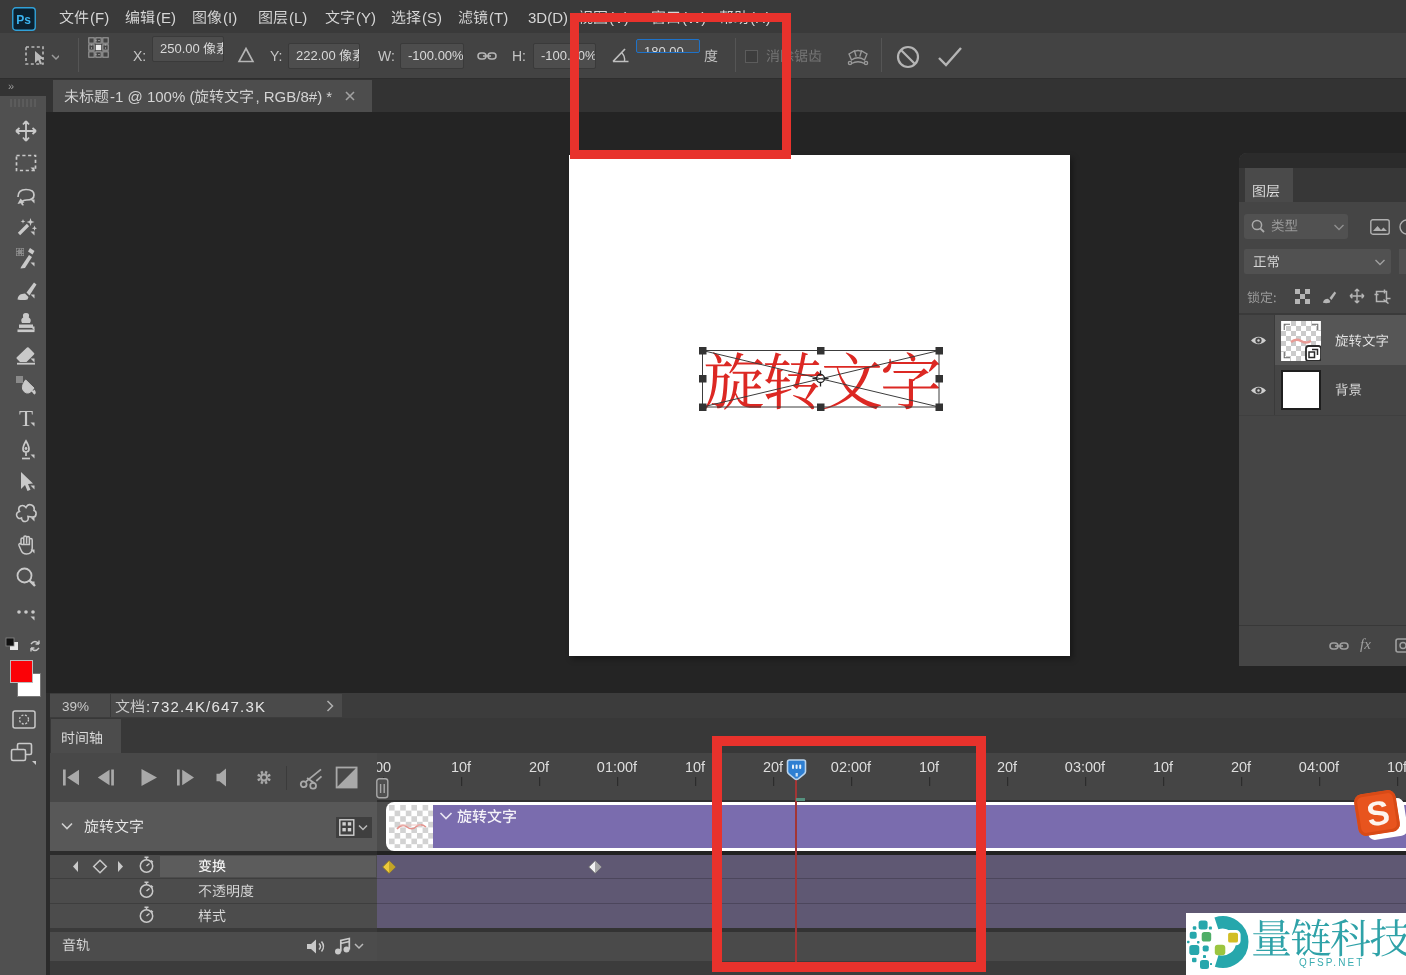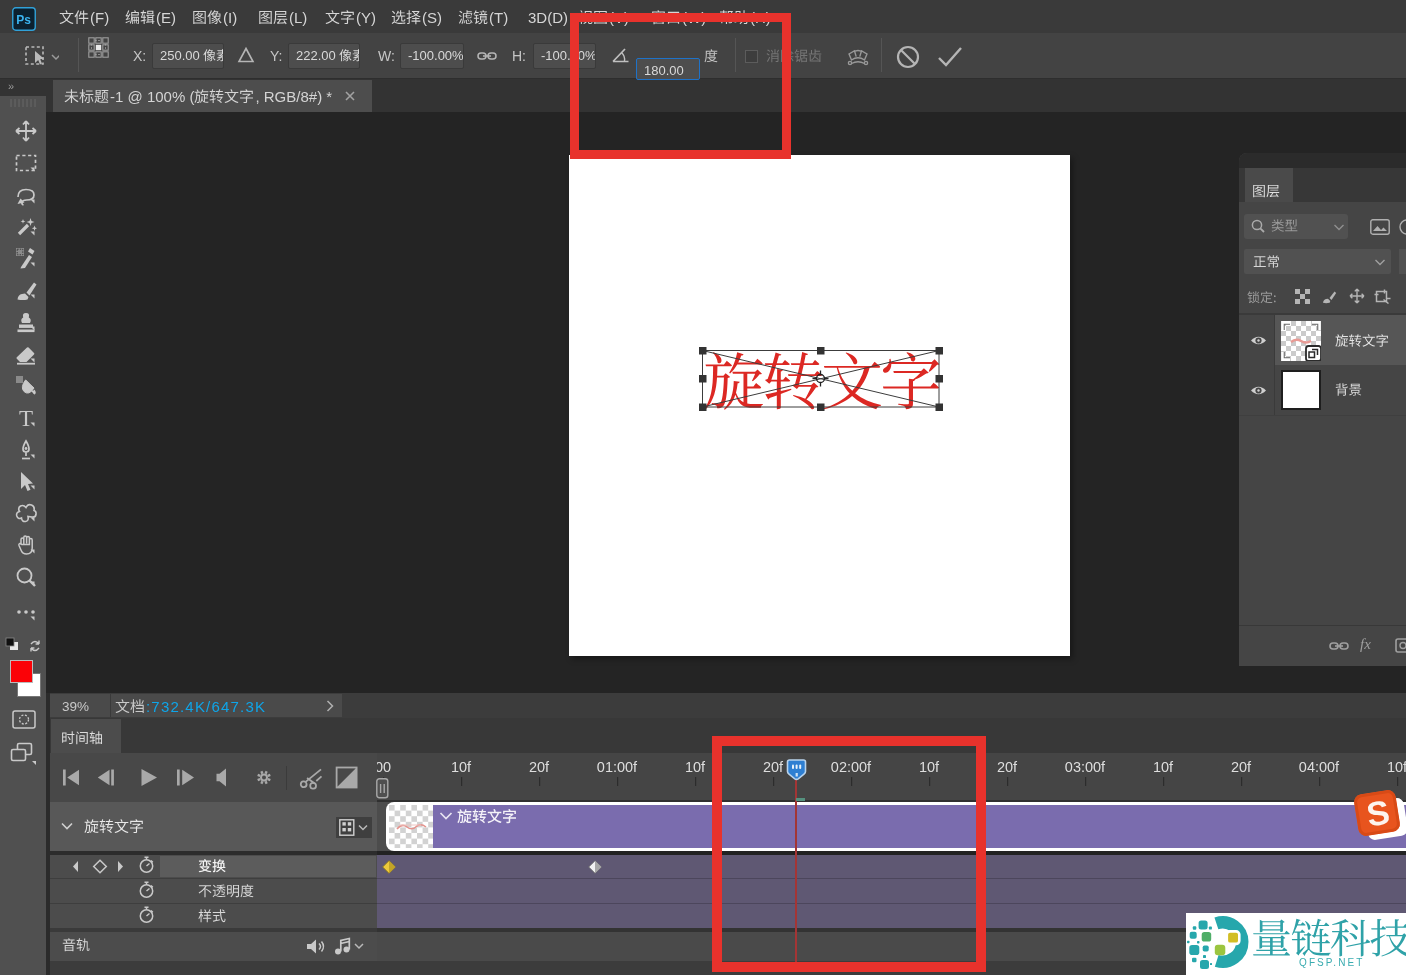--- a/index.html
+++ b/index.html
@@ -162,21 +162,21 @@
     <rect x="14.8" y="0.8" width="5.4" height="5.4" fill="none" stroke="#9d9d9d" stroke-width="1.1"></rect>
     <rect x="0.8" y="7.8" width="5.4" height="5.4" fill="none" stroke="#9d9d9d" stroke-width="1.1"></rect>
     <rect x="7.8" y="7.8" width="5.4" height="5.4" fill="#e8e8e8"></rect>
     <rect x="14.8" y="7.8" width="5.4" height="5.4" fill="none" stroke="#9d9d9d" stroke-width="1.1"></rect>
     <rect x="0.8" y="14.8" width="5.4" height="5.4" fill="none" stroke="#9d9d9d" stroke-width="1.1"></rect>
     <rect x="7.8" y="14.8" width="5.4" height="5.4" fill="none" stroke="#9d9d9d" stroke-width="1.1"></rect>
     <rect x="14.8" y="14.8" width="5.4" height="5.4" fill="none" stroke="#9d9d9d" stroke-width="1.1"></rect>
     <path d="M7 3.5h6M7 17.5h6M3.5 7v6M17.5 7v6" stroke="#9d9d9d" stroke-width="1.1" stroke-dasharray="1.6 1.6"></path>
   </svg>
 <div class="txt" style="left:133px;top:48px;font-size:14px;color:#c6c6c6">X:</div>
-<div class="box" style="left:152px;top:43px;width:72px;height:26px;border-color:#3a3a3a">250.00 <svg class="cj" style="vertical-align:-2.5px" width="27" height="14" fill="#d9d9d9">
+<div class="box" style="left:152px;top:36px;width:72px;height:26px;border-color:#3a3a3a">250.00 <svg class="cj" style="vertical-align:-2.5px" width="27" height="14" fill="#d9d9d9">
       <use href="#g5" transform="translate(0,11.18) scale(0.01300,-0.01300)"></use>
       <use href="#g17" transform="translate(13,11.18) scale(0.01300,-0.01300)"></use>
     </svg></div>
 <svg class="ab" style="left:237px;top:46px" width="18" height="18">
     <path d="M9 2.5 L16 15.5 L2 15.5 Z" fill="none" stroke="#b5b5b5" stroke-width="1.6"></path>
   </svg>
 <div class="txt" style="left:270px;top:48px;font-size:14px;color:#c6c6c6">Y:</div>
 <div class="box" style="left:288px;top:43px;width:72px;height:26px;border-color:#3a3a3a">222.00 <svg class="cj" style="vertical-align:-2.5px" width="27" height="14" fill="#d9d9d9">
       <use href="#g5" transform="translate(0,11.18) scale(0.01300,-0.01300)"></use>
       <use href="#g17" transform="translate(13,11.18) scale(0.01300,-0.01300)"></use>
@@ -190,21 +190,21 @@
       <path d="M6 8h8"></path>
     </g>
   </svg>
 <div class="txt" style="left:512px;top:48px;font-size:14px;color:#c6c6c6">H:</div>
 <div class="box" style="left:533px;top:43px;width:63px;height:26px;border-color:#3a3a3a">-100.00%</div>
 <svg class="ab" style="left:611px;top:46px" width="20" height="18">
     <path d="M2 15.5 L17.5 15.5 M2 15.5 L14 3" stroke="#c0c0c0" stroke-width="1.7" fill="none"></path>
     <path d="M10.5 6.5 A 10 10 0 0 1 13.5 15" stroke="#c0c0c0" stroke-width="1.4" fill="none"></path>
   </svg>
 <div class="txt" style="left:613px;top:48px;font-size:14px;color:#c6c6c6"></div>
-<div class="box" style="left:636px;top:58px;width:64px;height:22px;border-color:#1e72c8">180.00</div>
+<div class="box" style="left:636px;top:39px;width:64px;height:14px;border-color:#1e72c8">180.00</div>
 <div class="ab" style="left:704px;top:49px"><svg class="cj" width="15" height="15" fill="#c6c6c6">
       <use href="#g18" transform="translate(0,12.04) scale(0.01400,-0.01400)"></use>
     </svg></div>
 <div class="ab" style="left:735px;top:38px;width:1px;height:34px;background:#555555"></div>
 <div class="ab" style="left:745px;top:50px;width:13px;height:13px;background:#3d3d3d;border:1px solid #5c5c5c"></div>
 <div class="ab" style="left:766px;top:49px"><svg class="cj" width="57" height="15" fill="#757575">
       <use href="#g19" transform="translate(0,12.04) scale(0.01400,-0.01400)"></use>
       <use href="#g20" transform="translate(14,12.04) scale(0.01400,-0.01400)"></use>
       <use href="#g21" transform="translate(28,12.04) scale(0.01400,-0.01400)"></use>
       <use href="#g22" transform="translate(42,12.04) scale(0.01400,-0.01400)"></use>
@@ -510,21 +510,21 @@
       <rect x="11" y="4" width="8" height="6" rx="3"></rect>
       <path d="M6 7h8"></path>
     </g>
   </svg>
 <div class="txt" style="left:1360px;top:636px;font-size:15px;font-style:italic;color:#9f9f9f;font-family:Liberation Serif">fx</div>
 <svg class="ab" style="left:1395px;top:638px" width="11" height="15">
     <rect x="1" y="1" width="14" height="13" rx="2" fill="none" stroke="#9f9f9f" stroke-width="1.6"></rect>
     <circle cx="8" cy="7.5" r="3" fill="none" stroke="#9f9f9f" stroke-width="1.4"></circle>
   </svg>
 <div class="txt" style="left:62px;top:699px;font-size:13.5px;color:#c9c9c9">39%</div>
-<div class="txt" style="left:115px;top:698px;font-size:15px;letter-spacing:1.2px;color:#0ea5e9"><svg class="cj" style="vertical-align:-3.10px" width="31" height="16" fill="#c9c9c9">
+<div class="txt" style="left:115px;top:698px;font-size:15px;letter-spacing:1.2px;color:#e5e5e5"><svg class="cj" style="vertical-align:-3.10px" width="31" height="16" fill="#c9c9c9">
       <use href="#g0" transform="translate(0,12.9) scale(0.01500,-0.01500)"></use>
       <use href="#g41" transform="translate(15,12.9) scale(0.01500,-0.01500)"></use>
     </svg>:732.4K/647.3K</div>
 <svg class="ab" style="left:325px;top:699px" width="10" height="14">
     <path d="M2.5 2 L7.5 7 L2.5 12" fill="none" stroke="#b0b0b0" stroke-width="1.5"></path>
   </svg>
 <div class="ab" style="left:51px;top:719px;width:70px;height:34px;background:#4c4c4c"></div>
 <div class="ab" style="left:61px;top:731px"><svg class="cj" width="43" height="15" fill="#dcdcdc">
       <use href="#g42" transform="translate(0,12.04) scale(0.01400,-0.01400)"></use>
       <use href="#g43" transform="translate(14,12.04) scale(0.01400,-0.01400)"></use>

